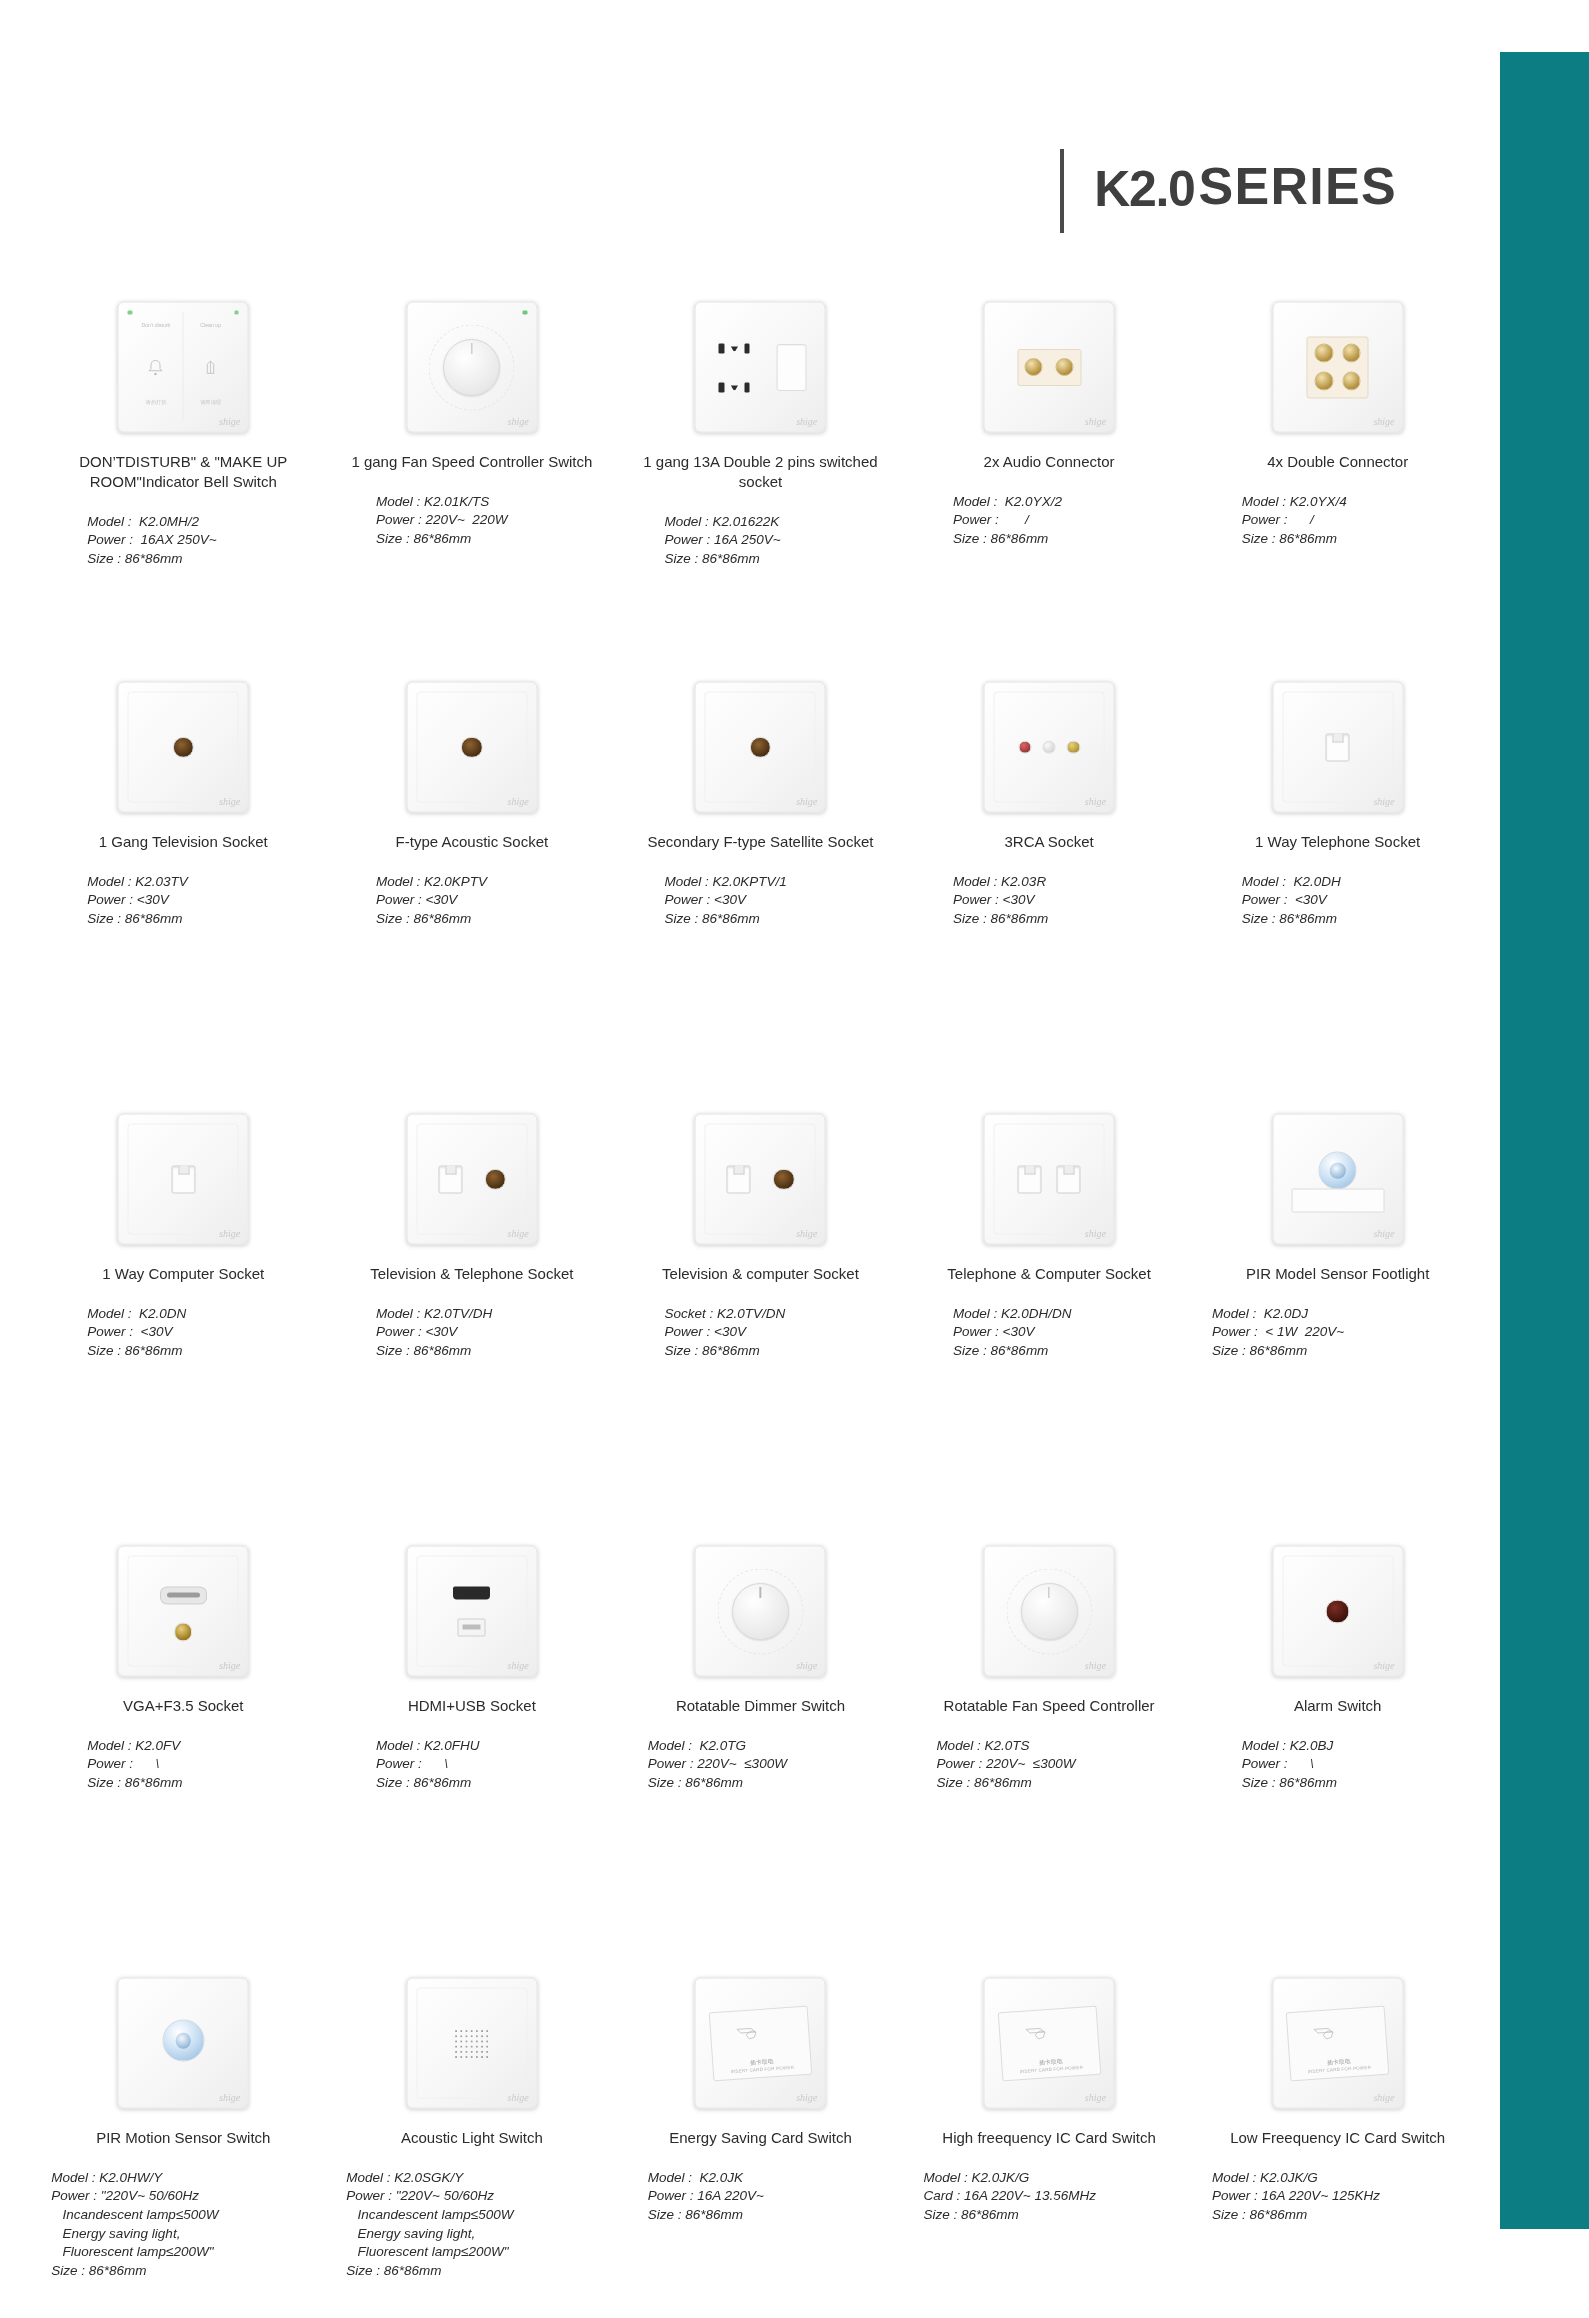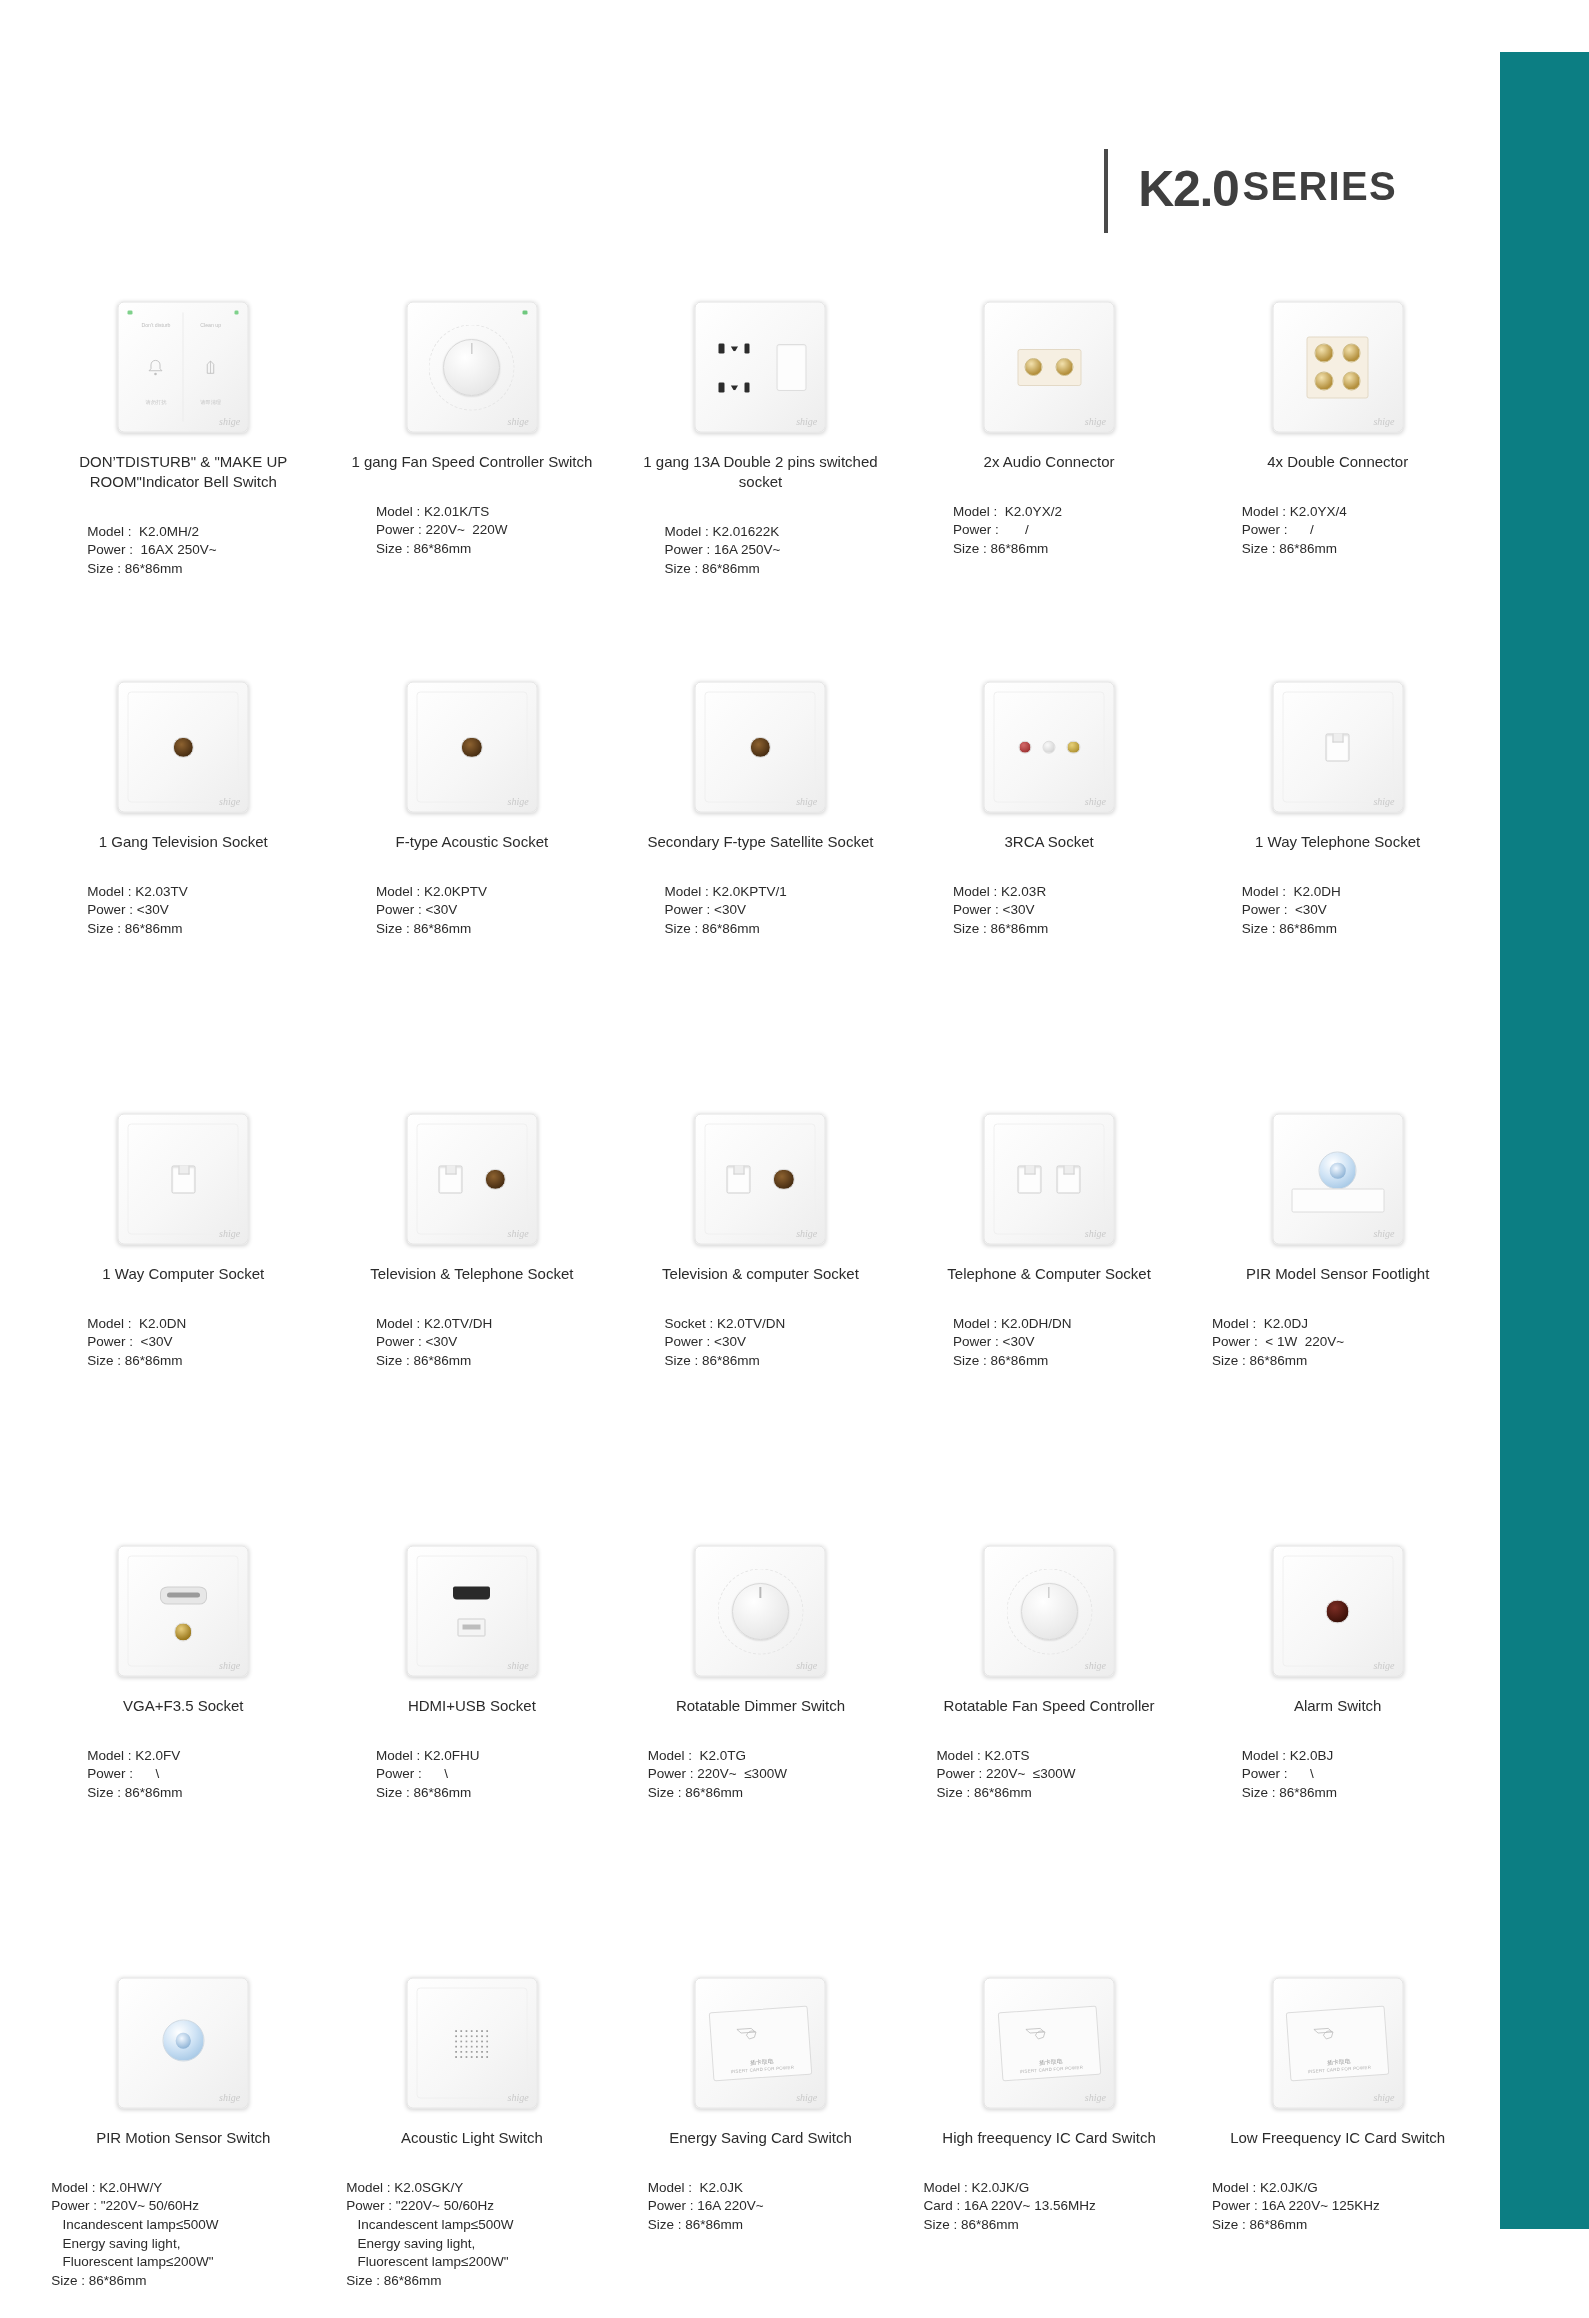--- a/index.html
+++ b/index.html
@@ -17,21 +17,21 @@
   .title-wrap{
     position:absolute;right:193px;top:145px;display:flex;align-items:center;
   }
   .title-rule{
     width:3.9px;height:84px;background:#4a4a4a;margin-right:30px;margin-top:3.9px;
   }
   .title-main{
     font-size:50px;font-weight:bold;color:#3f3f3f;letter-spacing:-1.3px;line-height:1;
   }
   .title-sub{
-    font-size:40px;font-weight:bold;color:#3f3f3f;letter-spacing:1.3px;line-height:1;
+    font-size:52px;font-weight:bold;color:#3f3f3f;letter-spacing:1.3px;line-height:1;
     margin-left:3.9px;position:relative;top:-2.6px;
   }
   .grid{
     position:absolute;left:39px;top:296px;width:1443px;
   }
   .row{display:flex;}
   .cell{
     width:289px;display:flex;flex-direction:column;align-items:center;
     box-sizing:border-box;
   }
@@ -205,22 +205,23 @@
   }
   .led.l{left:9px;}
   .led.r{right:9px;}
   .led.green2{background:#6fc87e;}
   
   .pname{
     margin-top:14px;font-size:15px;color:#2b2b2b;text-align:center;line-height:1.32;
     width:264px;
   }
   .specs{
-    margin-top:31px;font-size:13.5px;color:#2b2b2b;line-height:1.38;text-align:left;
+    margin-top:21px;font-size:13.5px;color:#2b2b2b;line-height:1.38;text-align:left;
     width:264px;
+    font-style:italic;
   }
   .specs .sp{display:block;white-space:pre-wrap;}
   .r1 .cell{min-height:380px;}
   .r2 .cell,.r3 .cell,.r4 .cell{min-height:432px;}
   .r5 .cell{min-height:412px;}
   .specs.indent{padding-left:36px;box-sizing:border-box;}
   .specs.indent2{padding-left:19.3px;box-sizing:border-box;}
   .specs.indent3{padding-left:6.4px;box-sizing:border-box;}
 </style>
 </head>

